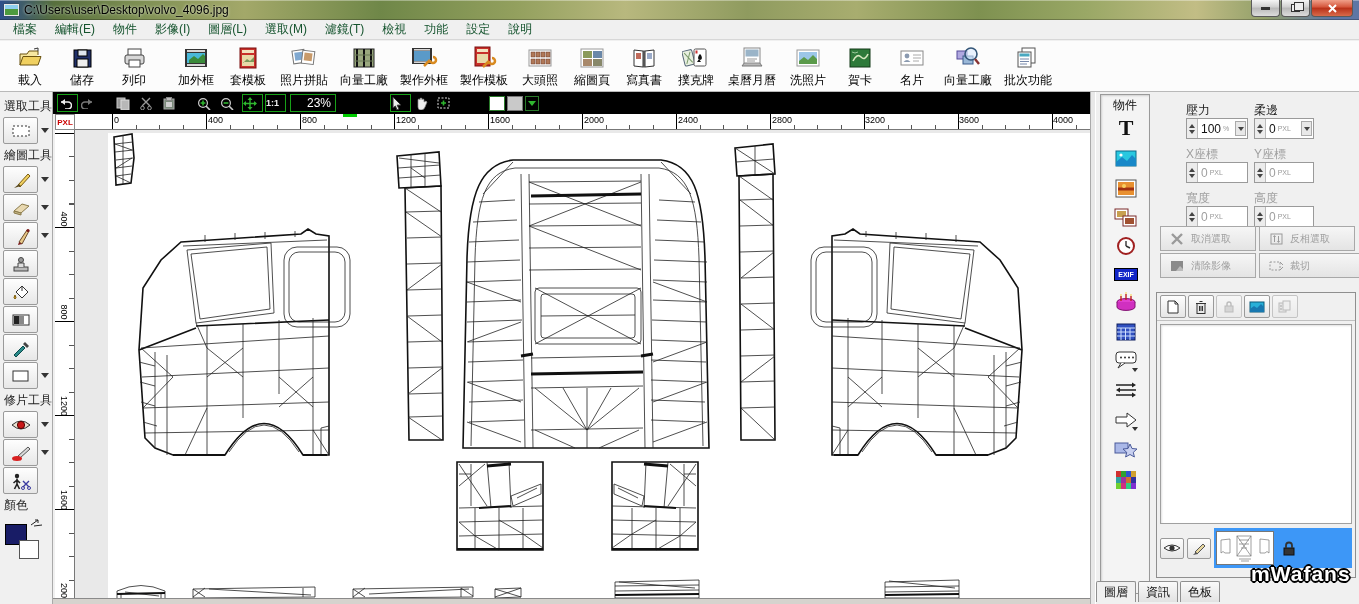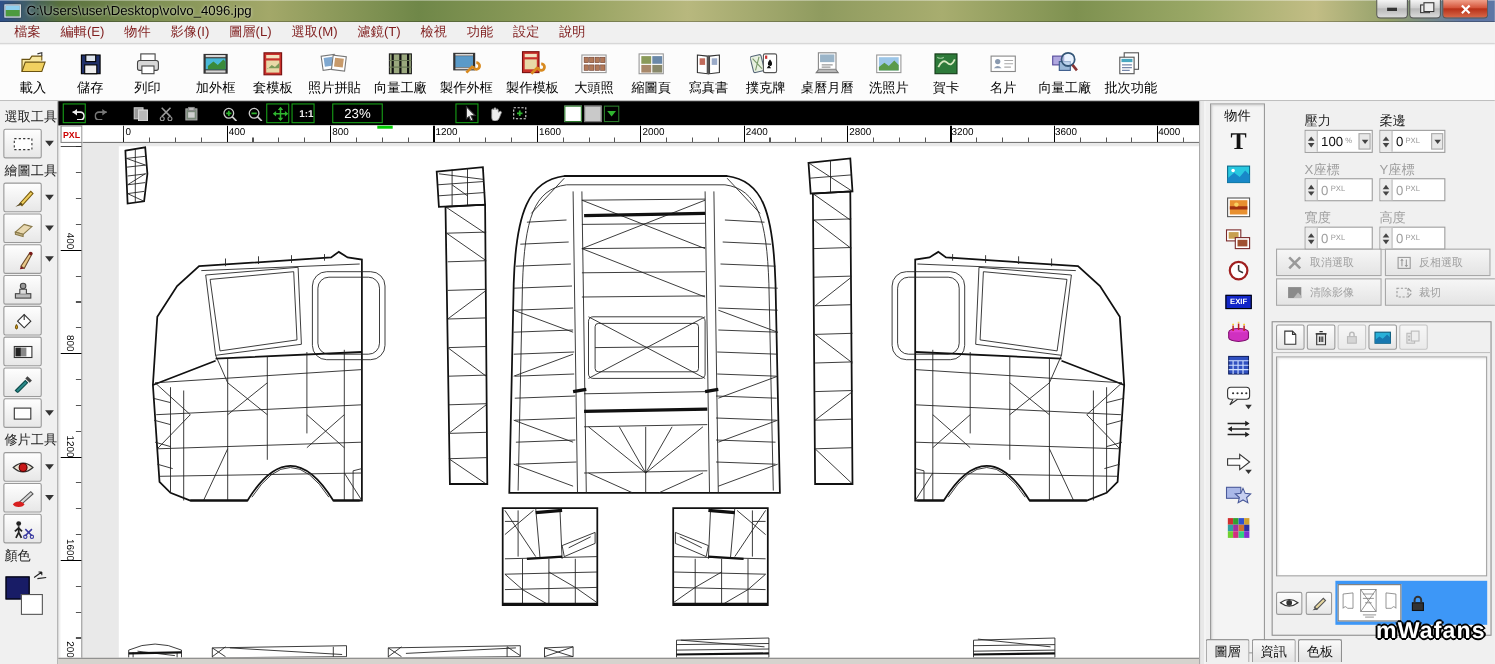--- a/index.html
+++ b/index.html
@@ -18,21 +18,21 @@
 .winbtns{position:absolute;right:6px;top:0;display:flex}
 .winbtn{width:29px;height:17px;border:1px solid #5a5a5a;border-top:none;border-radius:0 0 4px 4px;
  background:linear-gradient(180deg,#f5f5f5,#cfcfcf 45%,#b8b8b8 50%,#dcdcdc);display:flex;align-items:center;justify-content:center;margin-left:1px}
 .winbtn.close{width:42px;background:linear-gradient(180deg,#f0a08a,#d4543a 45%,#b83018 50%,#d86a4a)}
 .glyph-min{width:9px;height:3px;background:#333}
 .glyph-restore{width:9px;height:8px;border:1px solid #333;position:relative;background:#eee}
 .glyph-restore:before{content:"";position:absolute;left:2px;top:-3px;width:8px;height:7px;border:1px solid #333;background:#eee}
 
 
 .menubar{position:absolute;left:0;top:20px;width:1359px;height:20px;background:#f0f0f0;border-bottom:1px solid #d7d7d7;display:flex;align-items:center;padding-left:4px}
-.menu-item{padding:2px 9px;font-size:12px;color:#7f1d1d}
+.menu-item{padding:2px 9px;font-size:12px;color:#14532d}
 
 
 .toolbar{position:absolute;left:0;top:41px;width:1359px;height:51px;background:#fcfcfc;border-bottom:1px solid #b9b9b9;display:flex;align-items:stretch;padding:2px 0 0 4px}
 .tbtn{width:52px;display:flex;flex-direction:column;align-items:center;justify-content:flex-start;padding-top:2px}
 .tbtn.w{width:60px}
 .tbtn .ticon{height:26px;display:flex;align-items:center;justify-content:center}
 .tbtn .tlabel{font-size:12px;color:#000;white-space:nowrap;margin-top:1px}
 .tgap{width:10px}
 
 
@@ -40,23 +40,23 @@
 .lp-title{font-size:12px;color:#222;margin:3px 0 2px 1px;white-space:nowrap}
 .lrow{display:flex;align-items:center;margin-bottom:1px}
 .lbtn{width:35px;height:27px;border:1px solid #9a9a9a;border-radius:2px;background:linear-gradient(180deg,#fefefe,#e7e7e7);display:flex;align-items:center;justify-content:center}
 .ldrop{width:0;height:0;border-left:4px solid transparent;border-right:4px solid transparent;border-top:5px solid #333;margin-left:3px}
 .colorbox{position:relative;width:44px;height:42px;margin-top:4px}
 .fg{position:absolute;left:2px;top:6px;width:22px;height:21px;background:#181c66;border:1px solid #000}
 .bg{position:absolute;left:16px;top:22px;width:20px;height:19px;background:#fff;border:1px solid #555}
 
 
 .darkbar{position:absolute;left:53px;top:92px;width:1037px;height:22px;background:#000;display:flex;align-items:center;padding-left:4px}
-.dbtn{width:21px;height:18px;margin-right:2px;display:flex;align-items:center;justify-content:flex-end;border:1px solid transparent}
+.dbtn{width:21px;height:18px;margin-right:2px;display:flex;align-items:center;justify-content:flex-start;border:1px solid transparent}
 .dbtn.on{border:1px solid #17a017}
-.dzoom{min-width:46px;height:18px;border:1px solid #17a017;color:#fff;font-size:12px;display:flex;align-items:center;justify-content:center;margin:0 14px;padding:0 4px}
+.dzoom{min-width:46px;height:18px;border:1px solid #17a017;color:#fff;font-size:12px;display:flex;align-items:center;justify-content:flex-end;margin:0 2px;padding:0 4px}
 .dgap{width:12px}
 .swatch{width:16px;height:15px;border:1px solid #777;margin-right:2px}
 .sw-w{background:#fff;border-color:#2a7a2a}
 .sw-g{background:#c9c9c9}
 .ddrop{width:14px;height:15px;border:1px solid #2a7a2a;display:flex;align-items:center;justify-content:center}
 .ddrop i{width:0;height:0;border-left:4px solid transparent;border-right:4px solid transparent;border-top:5px solid #2fb52f}
 
 
 .ruler-corner{position:absolute;left:55px;top:114px;width:20px;height:16px;background:#fff;border:1px solid #888;font-size:8px;color:#c00;font-weight:bold;display:flex;align-items:center;justify-content:center}
 .hruler{position:absolute;left:75px;top:114px;width:1015px;height:16px;background:#fff;border-bottom:1px solid #777;overflow:hidden}

